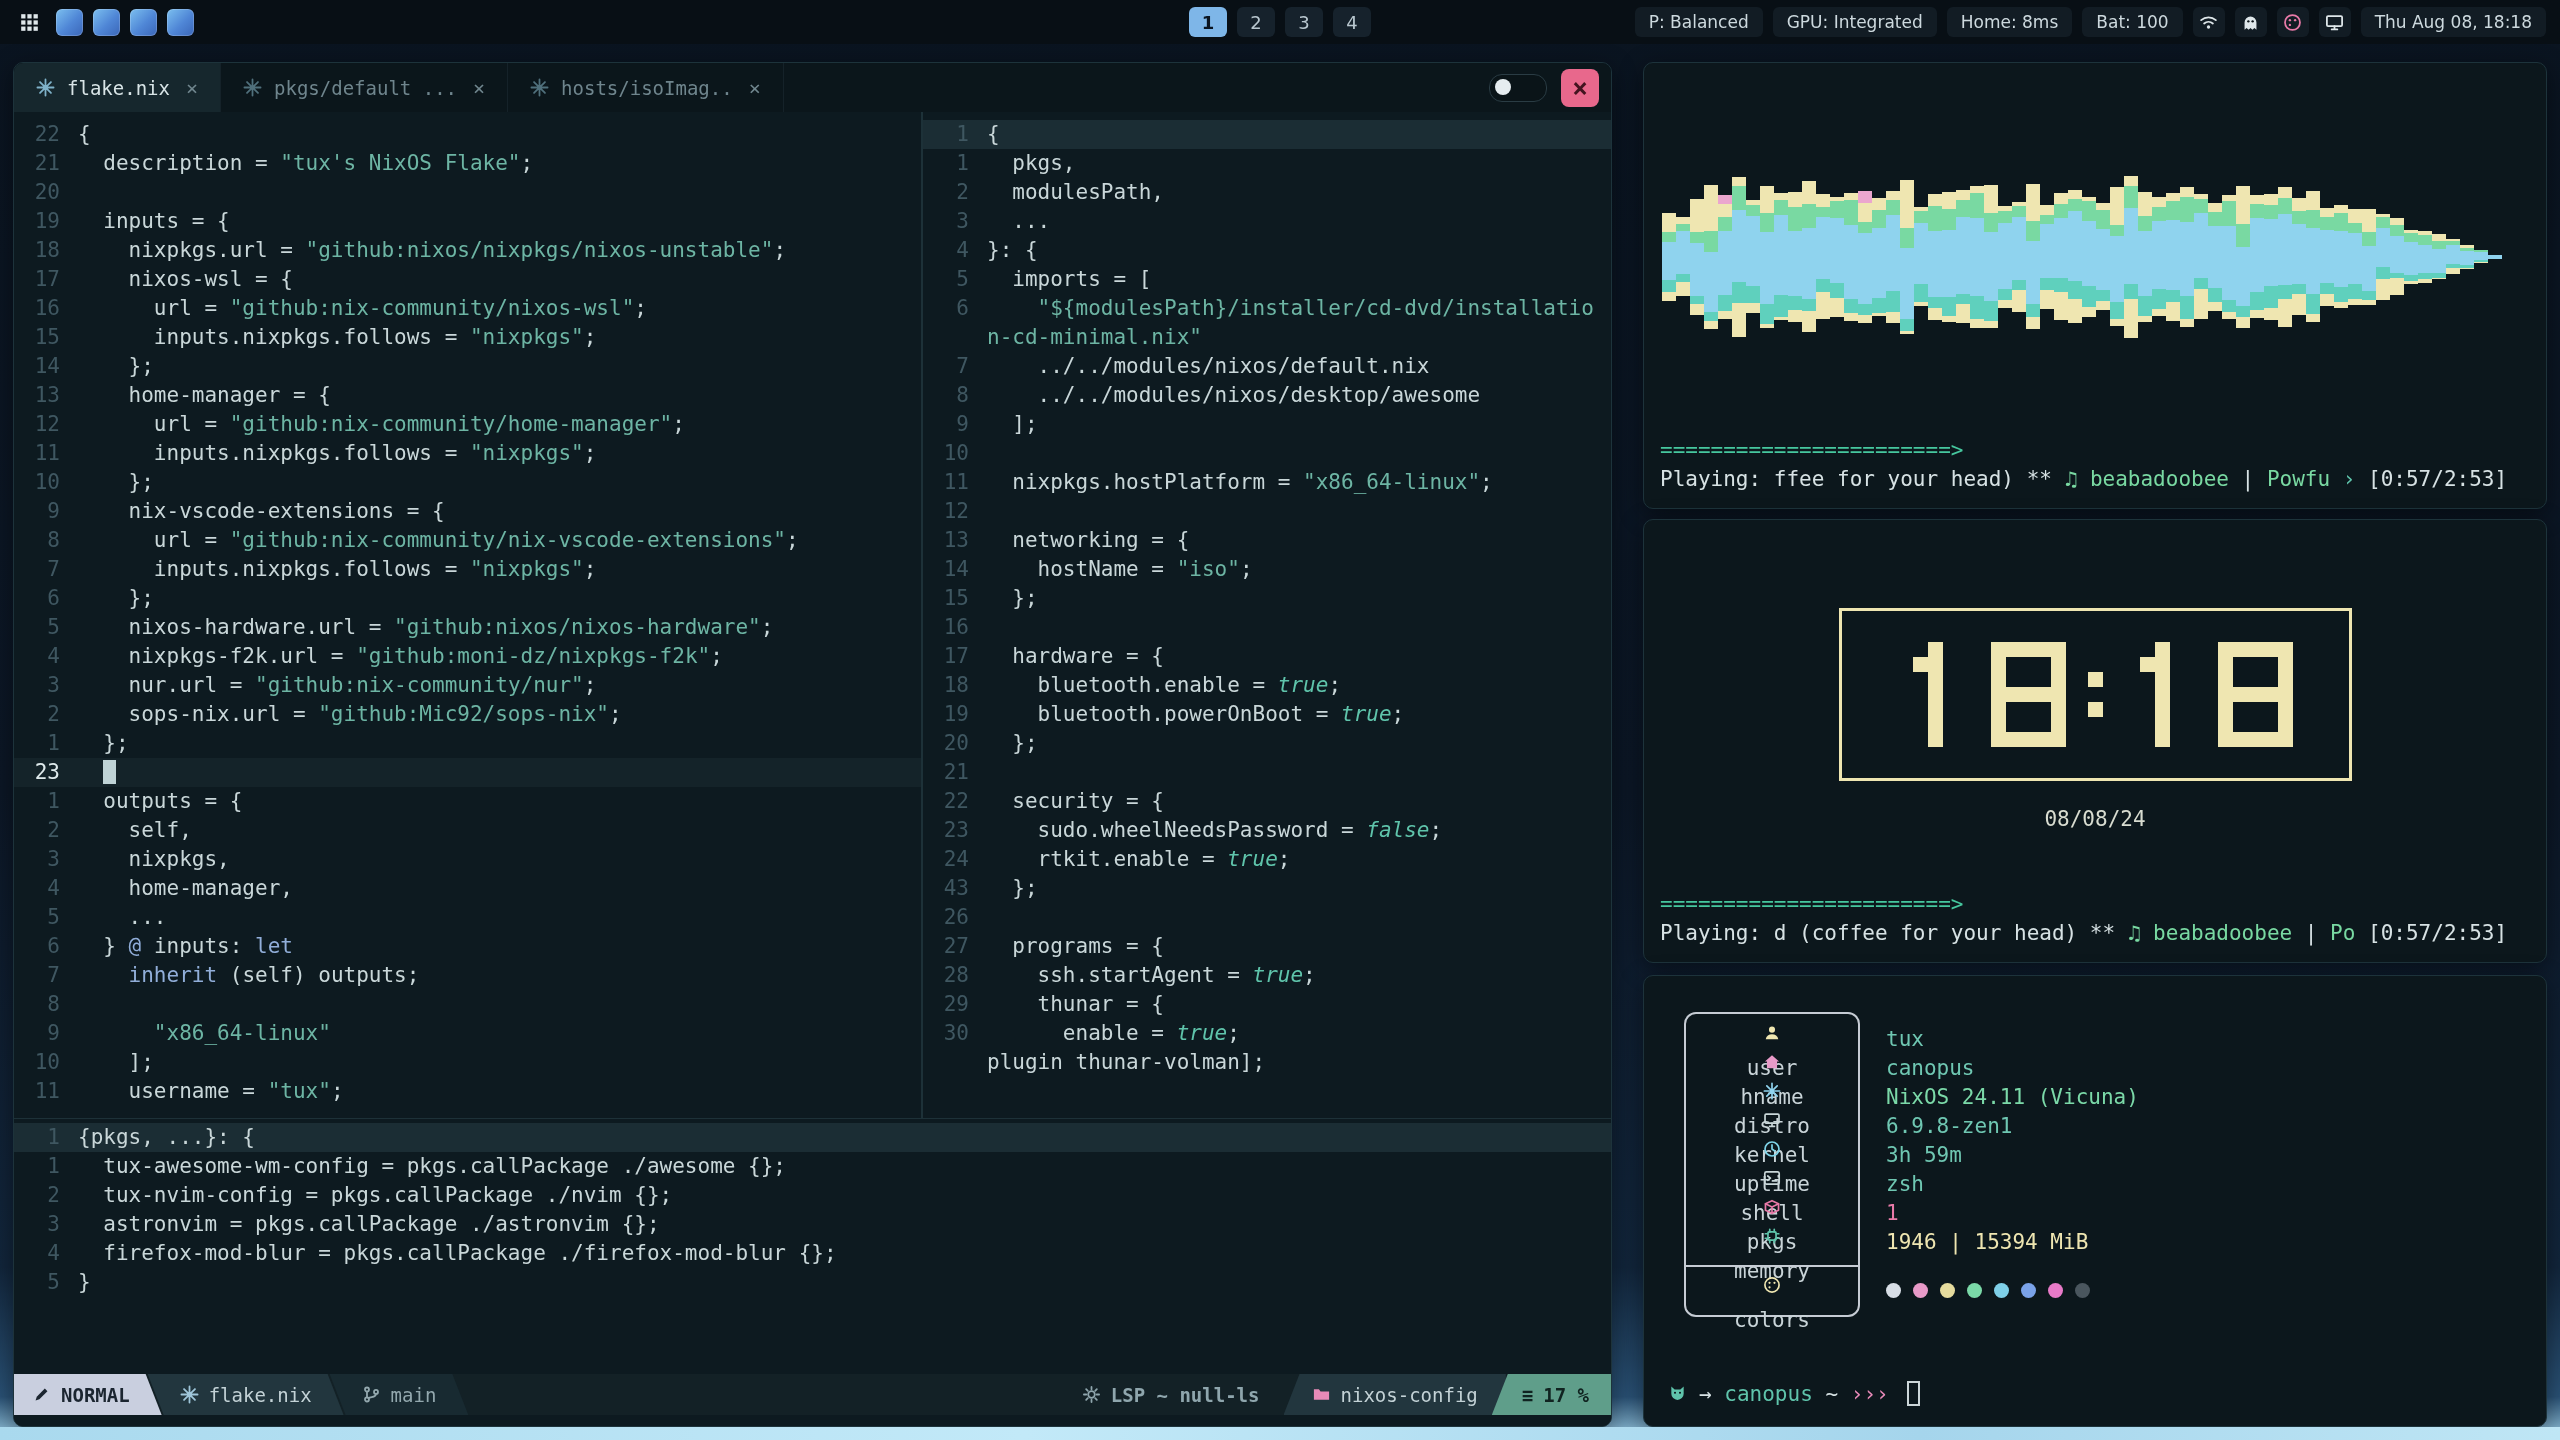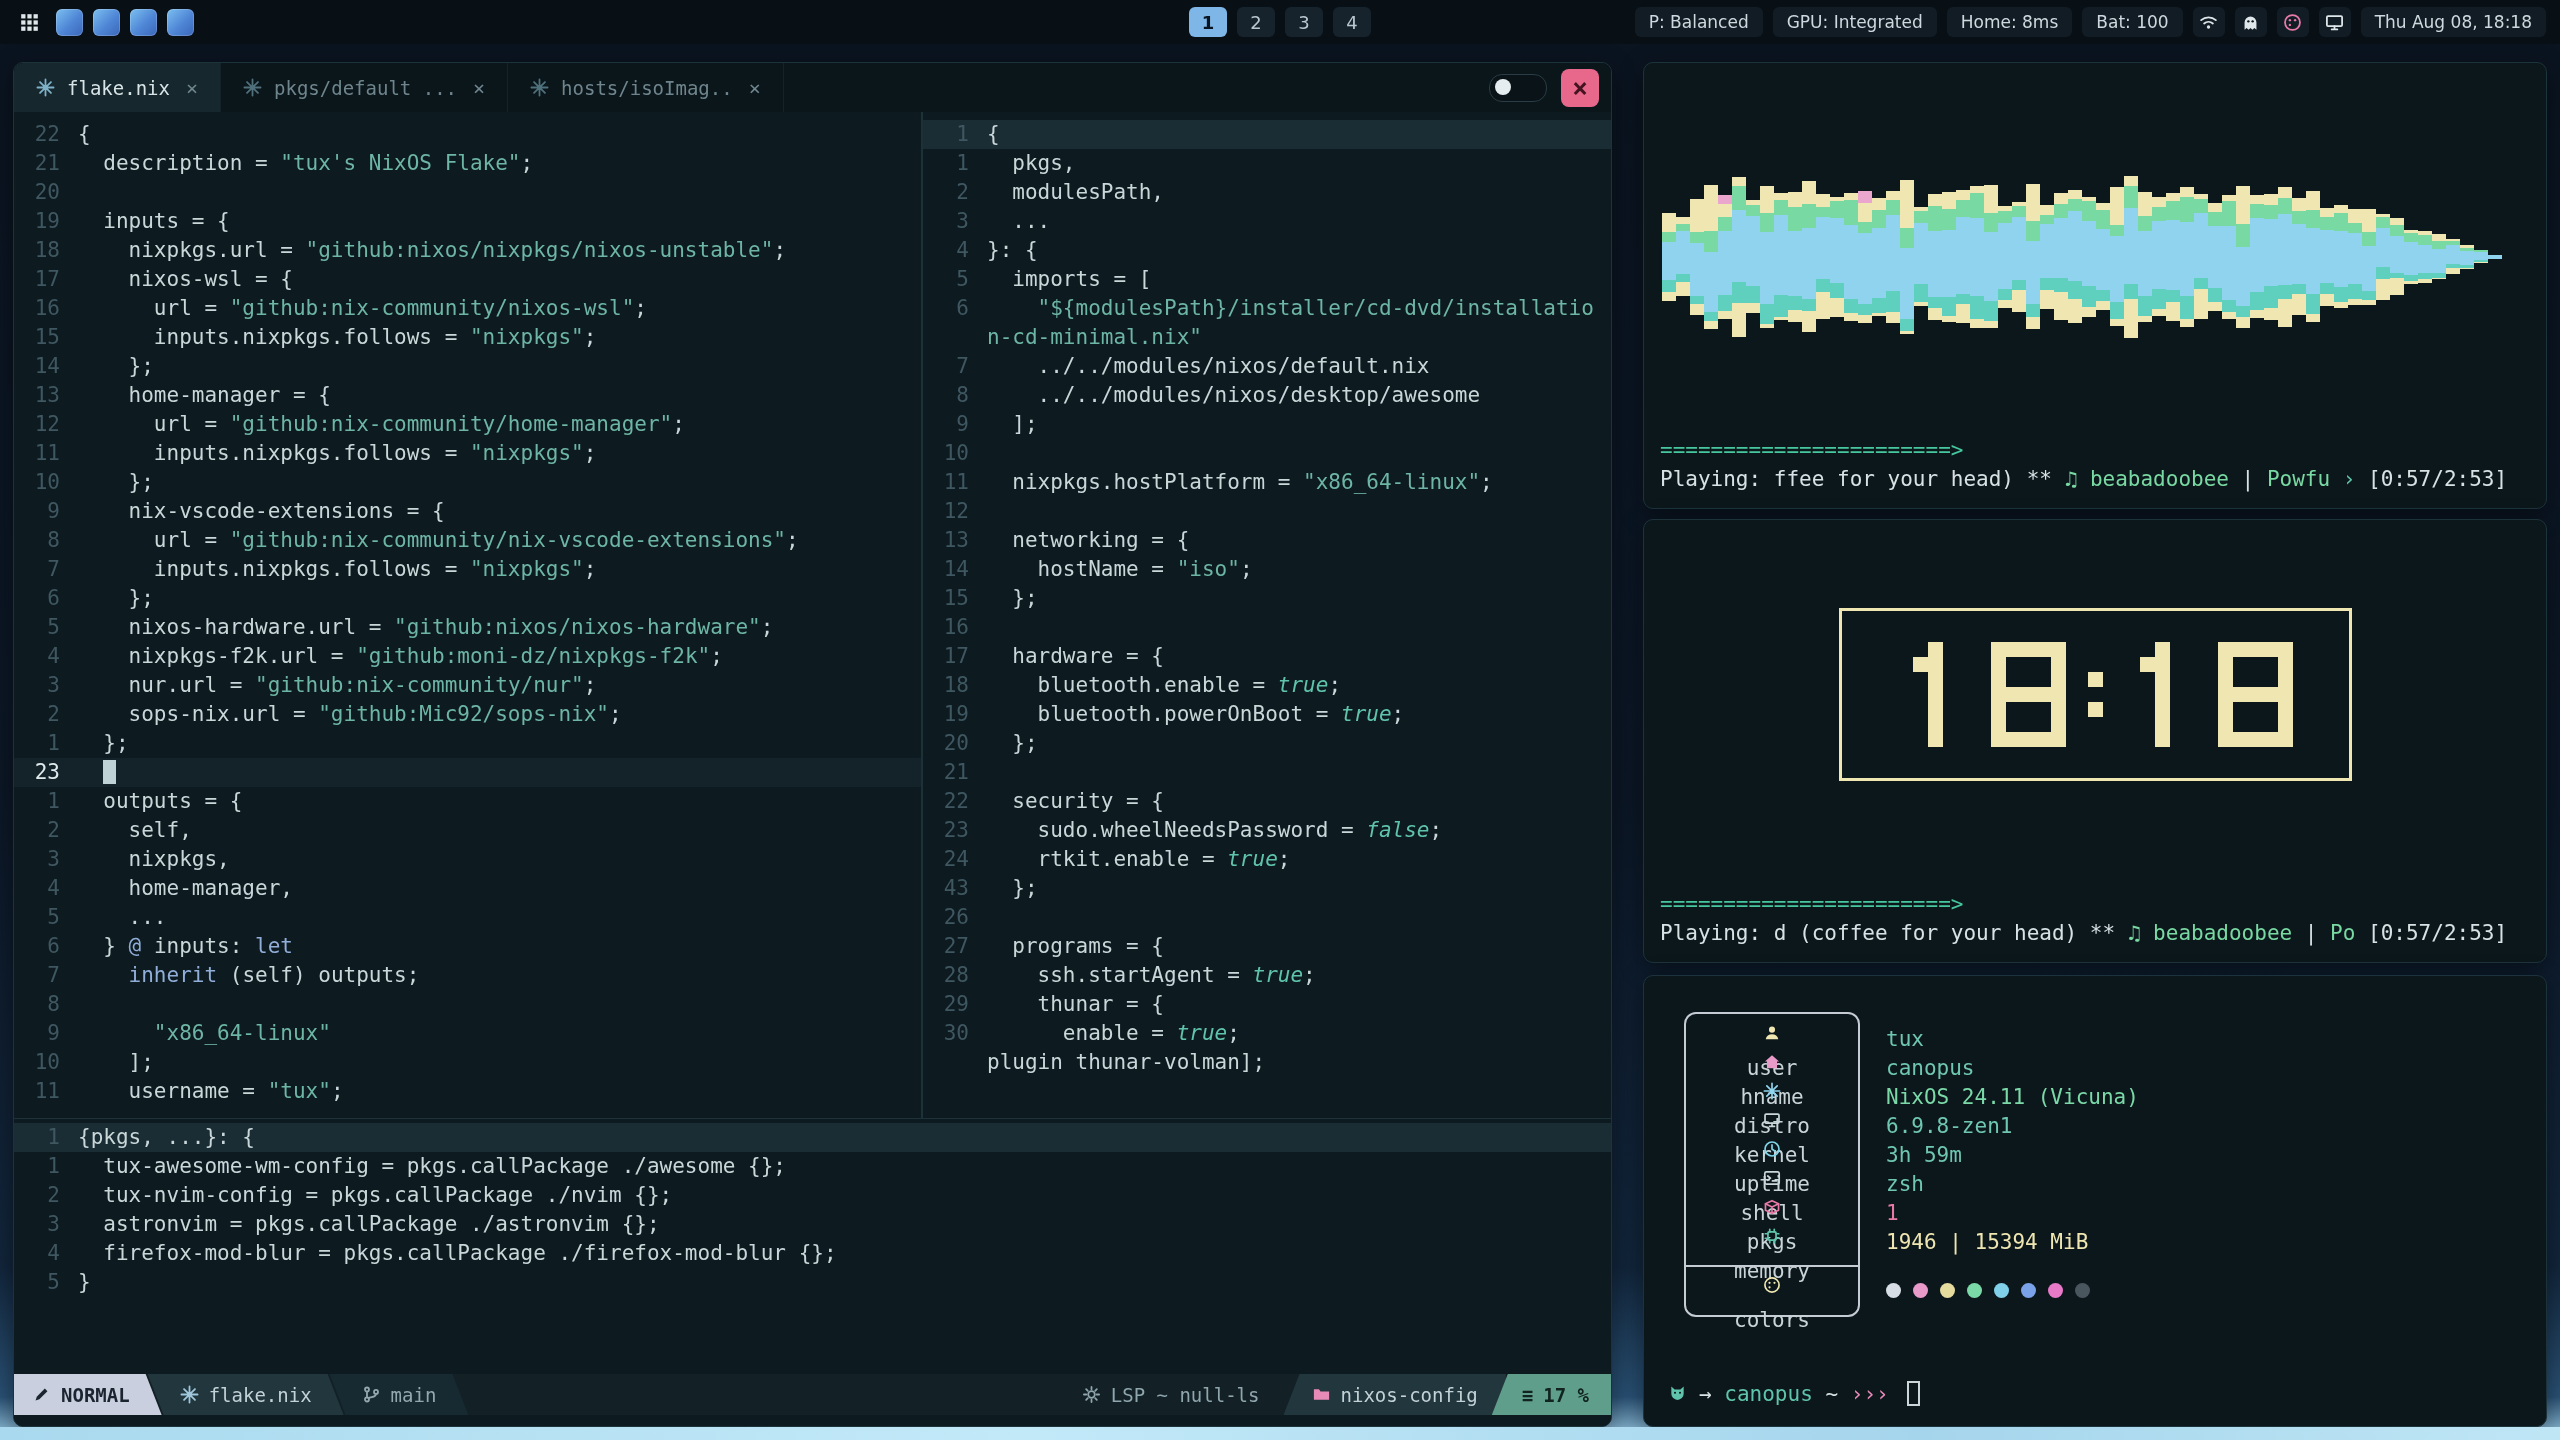--- a/index.html
+++ b/index.html
@@ -65,21 +65,21 @@
   
   .statusline{height:41px;background:#132126;display:flex;align-items:stretch;font-size:19px;flex:0 0 auto;}
   .seg{display:flex;align-items:center;gap:10px;height:100%;white-space:nowrap;}
   .seg-mode{background:#c9cfdf;color:#1b2530;font-weight:bold;padding:0 32px 0 18px;
     clip-path:polygon(0 0,calc(100% - 16px) 0,100% 100%,0 100%);}
   .seg-file{background:#22363e;color:#c3d2d6;margin-left:-14px;padding:0 32px;
     clip-path:polygon(0 0,calc(100% - 16px) 0,100% 100%,16px 100%);}
   .seg-branch{background:#182a31;color:#93a8ae;margin-left:-14px;padding:0 32px;
     clip-path:polygon(0 0,calc(100% - 16px) 0,100% 100%,16px 100%);}
   .sl-spacer{flex:1;}
-  .seg-lsp{color:#8fa6ad;padding:0 24px;}
+  .seg-lsp{color:#8fa6ad;padding:0 24px;font-weight:bold;}
   .seg-proj{background:#22363e;color:#c3d2d6;padding:0 28px;clip-path:polygon(16px 0,100% 0,100% 100%,0 100%);}
   .seg-pct{background:#5f9e8a;color:#102320;font-weight:bold;padding:0 22px 0 30px;margin-left:-14px;
     clip-path:polygon(16px 0,100% 0,100% 100%,0 100%);}
   .cmdline{flex:1;background:#0d1a20;}
   
   .tline{height:29px;line-height:29px;font-size:21px;white-space:pre;color:#d7e2e4;flex:0 0 auto;}
   .divider{color:#46c79e;}
   #vis{flex:1;display:flex;align-items:center;overflow:hidden;padding-left:2px;}
   .vcol{width:14px;flex:0 0 14px;display:flex;flex-direction:column;justify-content:center;}
   .vcol div{width:14px;}
@@ -1146,20 +1146,21 @@
             <div class="pxoff"></div>
             <div class="pxon"></div>
             <div class="pxon"></div>
             <div class="pxon"></div>
             <div class="pxon"></div>
             <div class="pxon"></div>
             <div class="pxon"></div>
           </div>
         </div>
       </div>
+    <div class="clock-date">08/08/24</div>
     <div class="w2-spacer"></div>
     <div class="tline divider">=======================&gt;</div>
     <div class="tline"><span class="s-white">Playing: d (coffee for your head) ** </span><span class="s-green">♫ </span><span class="s-green">beabadoobee</span><span class="s-white"> | </span><span class="s-green">Po</span><span class="s-white"> [0:57/2:53]</span></div>
   </div>
 
   <div id="win3" class="window">
     <div class="fetch">
       <div class="labels" id="fetch-labels">
           <div class="lrow">
             <span class="ic">

